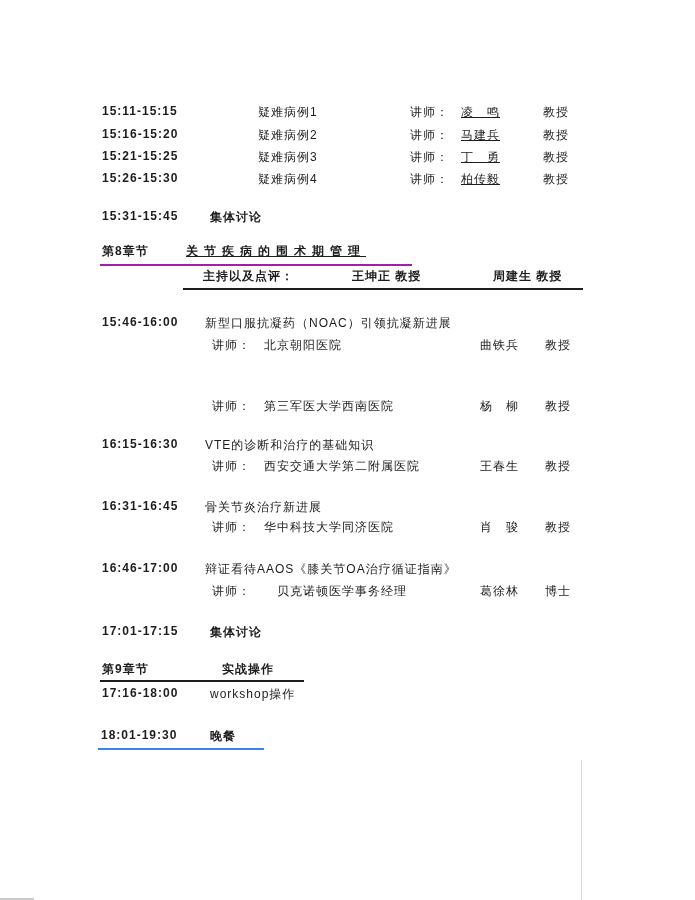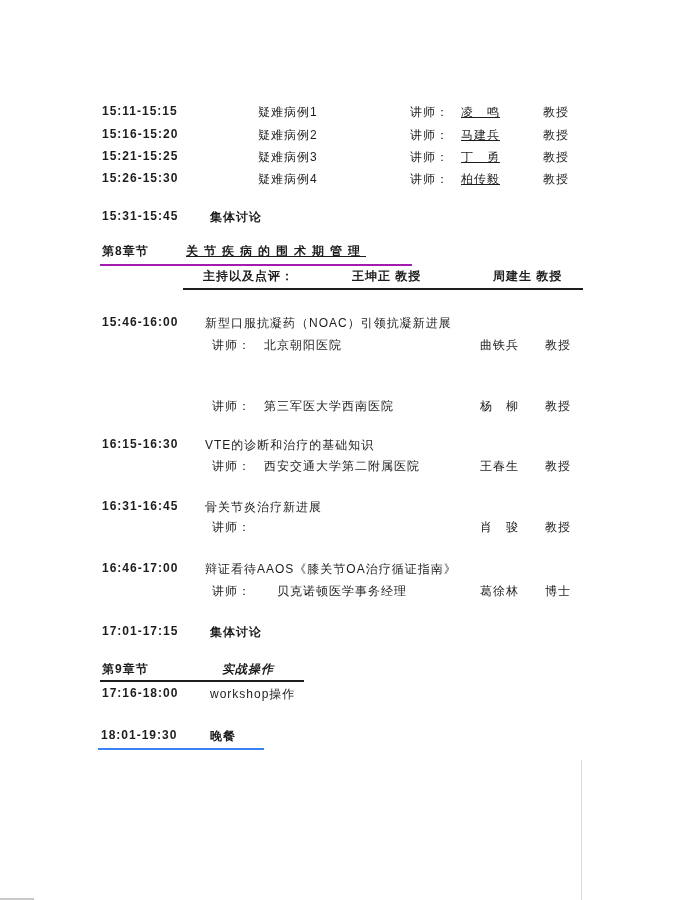--- a/index.html
+++ b/index.html
@@ -39,21 +39,21 @@
     border-bottom:2px solid #1d1d1d; font-weight:700; white-space:nowrap;
   }
   .modbar .mlabel { left:0; letter-spacing:1px;margin-left:20px; }
   .modbar .mod1   { left:169px; letter-spacing:1px; }
   .modbar .mod2   { left:302px; letter-spacing:1px;margin-left:8px; }
   .sec9bar {
     position:absolute; top:661px; left:100px; width:204px; height:19px;
     border-bottom:2px solid #1d1d1d; font-weight:700; white-space:nowrap;
   }
   .sec9bar .chapter { left:2px; }
-  .sec9bar .title   { left:122px; letter-spacing:1px;font-style:italic; }
+  .sec9bar .title   { left:122px; letter-spacing:1px; }
   .dinnerbar {
     position:absolute; top:728px; left:98px; width:166px; height:20px;
     border-bottom:2px solid #3b82f6; font-weight:700; white-space:nowrap;
   }
   .dinnerbar .dtime  { left:3px; font-weight:700; letter-spacing:1px; }
   .dinnerbar .dlabel { left:112px; letter-spacing:1px; }
 
   
   .scan-edge-right { position:absolute; right:1px; bottom:0; width:1px; height:140px; background:#dadada; }
   .scan-edge-bottom { position:absolute; left:0; bottom:0; width:34px; height:2px; background:#c9c9c9; }
@@ -135,20 +135,21 @@
     <span class="abs col-subname zh">王春生</span>
     <span class="abs col-subdeg zh">教授</span>
   </div>
 
   <div class="line" style="top:499px">
     <span class="abs time">16:31-16:45</span>
     <span class="abs col-topic zh">骨关节炎治疗新进展</span>
   </div>
   <div class="line" style="top:519px">
     <span class="abs col-sublabel zh">讲师：</span>
+    <span class="abs col-suborg zh">华中科技大学同济医院</span>
     <span class="abs col-subname zh">肖　骏</span>
     <span class="abs col-subdeg zh">教授</span>
   </div>
 
   <div class="line" style="top:561px">
     <span class="abs time">16:46-17:00</span>
     <span class="abs col-topic zh">辩证看待AAOS《膝关节OA治疗循证指南》</span>
   </div>
   <div class="line" style="top:583px">
     <span class="abs col-sublabel zh">讲师：</span>

